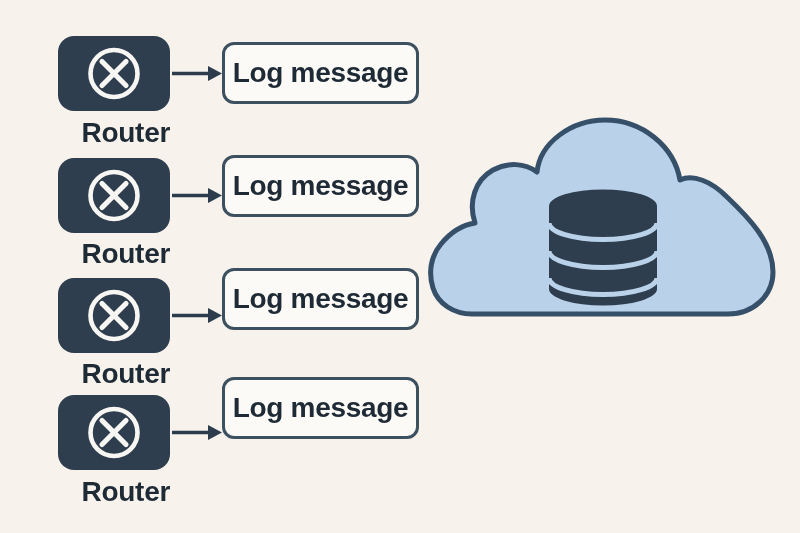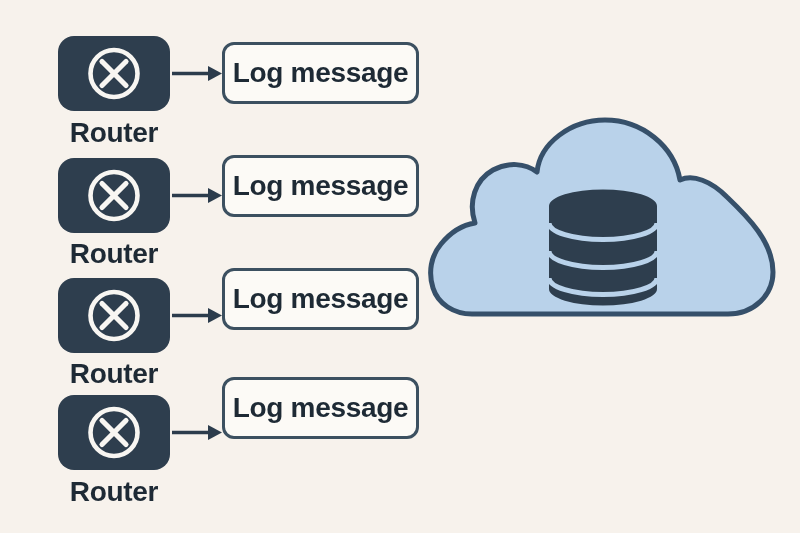--- a/index.html
+++ b/index.html
@@ -30,21 +30,21 @@
     left:58px;width:112px;height:75px;
     background:var(--node_dark,#2e3e4e);
     border-radius:16px;
   }
   .router svg{display:block;}
   .router-ring{stroke:var(--icon_on_dark,#f8f6f2);fill:none;}
   .router-x{stroke:var(--icon_on_dark,#f8f6f2);stroke-linecap:round;}
   .router-label{
     position:absolute;
     left:58px;width:112px;
-    text-align:center;
+    text-align:right;
     font-size:28px;font-weight:600;
     color:var(--label_text,#1e2a35);
     letter-spacing:-0.3px;
     line-height:32px;
   }
   .arrow{position:absolute;left:171px;width:52px;height:21px;}
   .arrow-line{stroke:var(--arrow,#2c3c4c);}
   .arrow-head{fill:var(--arrow,#2c3c4c);}
   .logbox{
     position:absolute;

